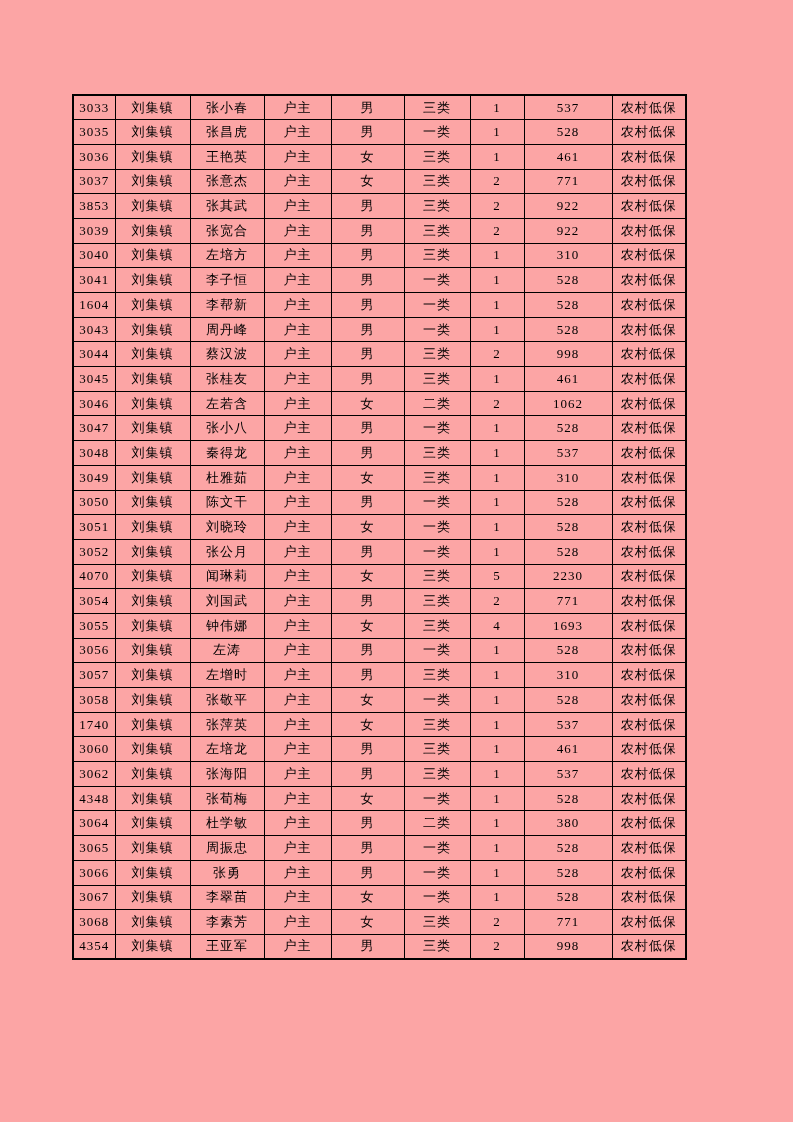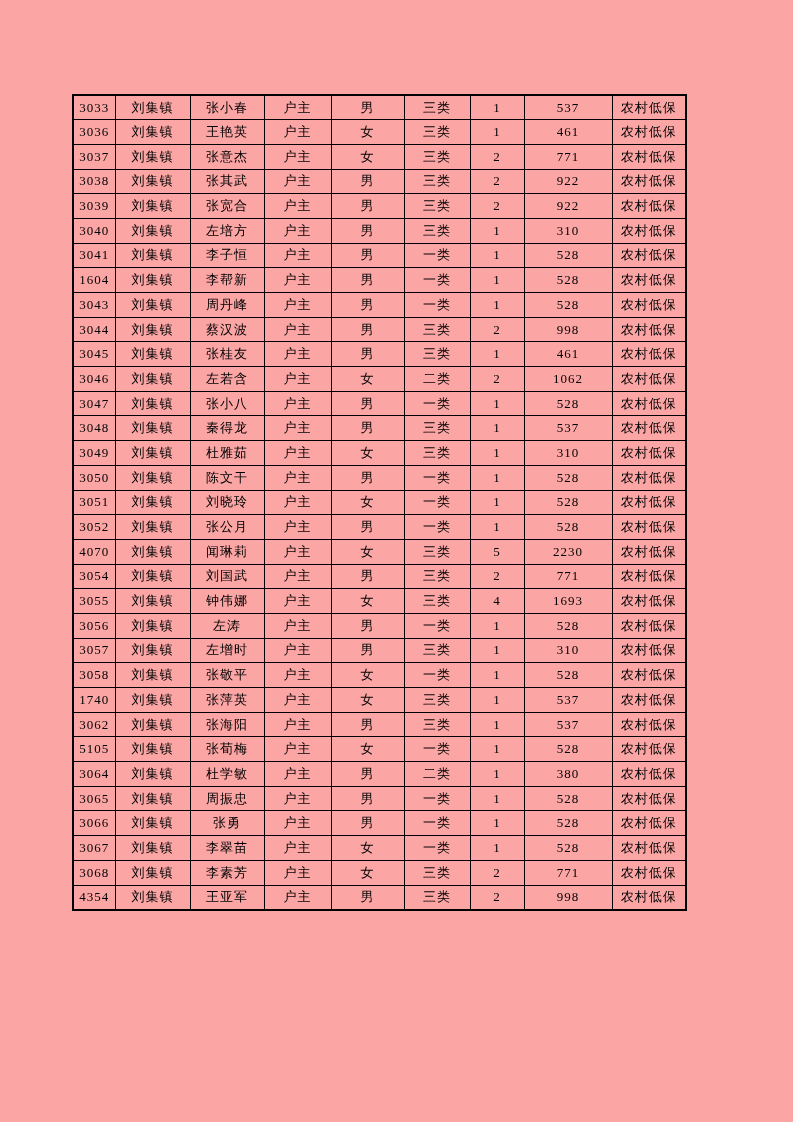--- a/index.html
+++ b/index.html
@@ -64,20 +64,31 @@
           <td>刘集镇</td>
           <td>张小春</td>
           <td>户主</td>
           <td>男</td>
           <td>三类</td>
           <td class="num-cell">1</td>
           <td class="num-cell">537</td>
           <td>农村低保</td>
         </tr>
         <tr>
+          <td class="num-cell">3035</td>
+          <td>刘集镇</td>
+          <td>张昌虎</td>
+          <td>户主</td>
+          <td>男</td>
+          <td>一类</td>
+          <td class="num-cell">1</td>
+          <td class="num-cell">528</td>
+          <td>农村低保</td>
+        </tr>
+        <tr>
           <td class="num-cell">3036</td>
           <td>刘集镇</td>
           <td>王艳英</td>
           <td>户主</td>
           <td>女</td>
           <td>三类</td>
           <td class="num-cell">1</td>
           <td class="num-cell">461</td>
           <td>农村低保</td>
         </tr>
@@ -86,21 +97,21 @@
           <td>刘集镇</td>
           <td>张意杰</td>
           <td>户主</td>
           <td>女</td>
           <td>三类</td>
           <td class="num-cell">2</td>
           <td class="num-cell">771</td>
           <td>农村低保</td>
         </tr>
         <tr>
-          <td class="num-cell">3038</td>
+          <td class="num-cell">3853</td>
           <td>刘集镇</td>
           <td>张其武</td>
           <td>户主</td>
           <td>男</td>
           <td>三类</td>
           <td class="num-cell">2</td>
           <td class="num-cell">922</td>
           <td>农村低保</td>
         </tr>
         <tr>
@@ -328,32 +339,43 @@
           <td>刘集镇</td>
           <td>张萍英</td>
           <td>户主</td>
           <td>女</td>
           <td>三类</td>
           <td class="num-cell">1</td>
           <td class="num-cell">537</td>
           <td>农村低保</td>
         </tr>
         <tr>
+          <td class="num-cell">3060</td>
+          <td>刘集镇</td>
+          <td>左培龙</td>
+          <td>户主</td>
+          <td>男</td>
+          <td>三类</td>
+          <td class="num-cell">1</td>
+          <td class="num-cell">461</td>
+          <td>农村低保</td>
+        </tr>
+        <tr>
           <td class="num-cell">3062</td>
           <td>刘集镇</td>
           <td>张海阳</td>
           <td>户主</td>
           <td>男</td>
           <td>三类</td>
           <td class="num-cell">1</td>
           <td class="num-cell">537</td>
           <td>农村低保</td>
         </tr>
         <tr>
-          <td class="num-cell">5105</td>
+          <td class="num-cell">4348</td>
           <td>刘集镇</td>
           <td>张荀梅</td>
           <td>户主</td>
           <td>女</td>
           <td>一类</td>
           <td class="num-cell">1</td>
           <td class="num-cell">528</td>
           <td>农村低保</td>
         </tr>
         <tr>

